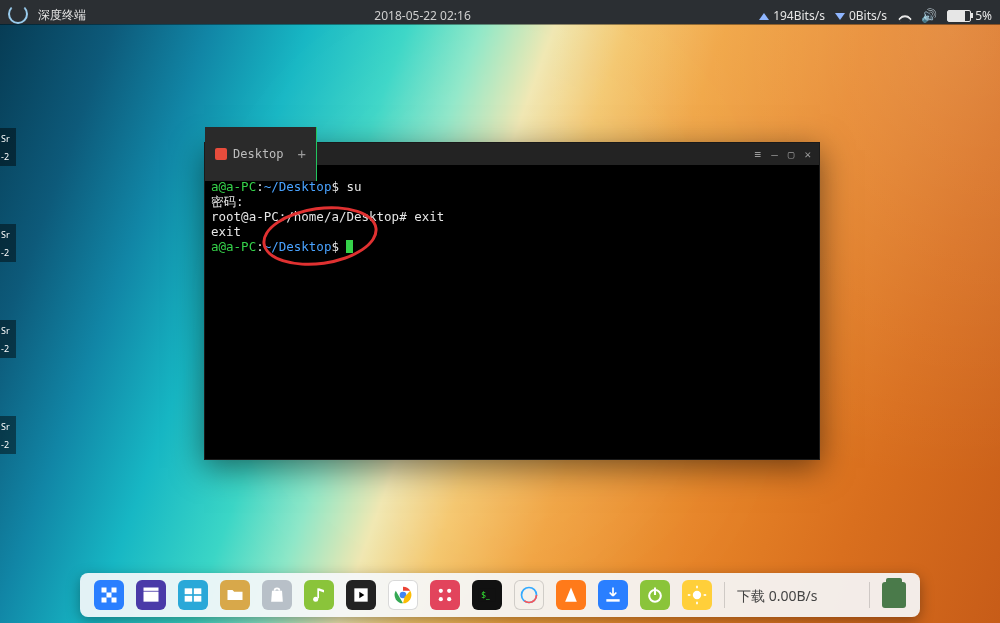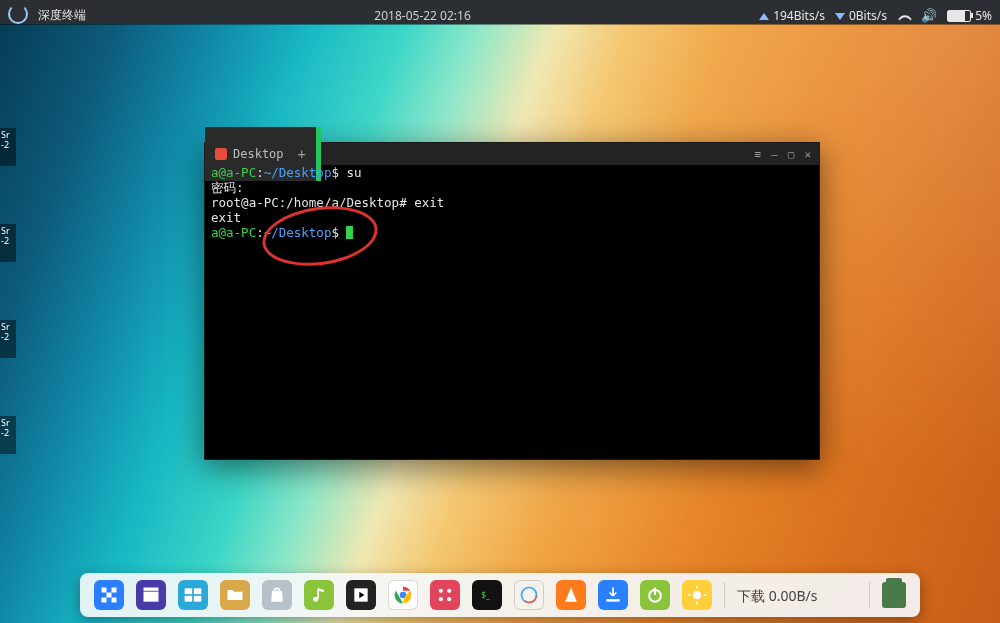--- a/index.html
+++ b/index.html
@@ -35,36 +35,36 @@
   .vol{display:inline-block;font-size:13px}
   .batt{display:inline-block;width:22px;height:10px;border:1px solid #e6e6e6;border-radius:2px;position:relative}
   .batt::after{content:"";position:absolute;right:-3px;top:2px;width:2px;height:5px;background:#e6e6e6}
   .batt i{display:block;height:100%;width:75%;background:#e6e6e6}
   
   .dicon{position:absolute;left:26px;top:30px;width:62px;text-align:center;color:#fff;font-size:11px;text-shadow:0 1px 2px rgba(0,0,0,.8)}
   .dicon .folder{width:40px;height:30px;margin:0 auto 4px;background:#4a90d9;border-radius:3px;position:relative;box-shadow:0 1px 3px rgba(0,0,0,.5)}
   .dicon .folder::before{content:"";position:absolute;top:-5px;left:0;width:16px;height:6px;background:#4a90d9;border-radius:2px 2px 0 0}
   .dicon .folder::after{content:"";position:absolute;right:2px;bottom:2px;width:10px;height:10px;background:#fff;border-radius:2px}
   
-  .thumb{position:absolute;left:0;width:14px;height:34px;background:rgba(0,0,0,.45);color:#fff;font-size:9px;line-height:10px;padding:2px 1px;overflow:hidden}
+  .thumb{position:absolute;left:0;width:14px;height:34px;background:rgba(0,0,0,.45);color:#fff;font-size:9px;line-height:18px;padding:2px 1px;overflow:hidden}
   
   #term{
     position:absolute;left:204px;top:142px;width:614px;height:316px;
     background:#000;border:1px solid #1a1a1a;box-shadow:0 8px 30px rgba(0,0,0,.5);
     font-family:"DejaVu Sans Mono",Menlo,Consolas,monospace;color:#ddd;
   }
   #term .titlebar{
     height:22px;background:#232323;display:flex;align-items:center;font-size:12px;color:#bdbdbd;
   }
-  #term .tab{display:flex;align-items:center;gap:6px;height:22px;padding:16px 10px;background:#2a2a2a;border-right:5px solid #22c55e}
+  #term .tab{display:flex;align-items:center;gap:6px;height:22px;padding:16px 10px;background:#2a2a2a;border-right:1px solid #22c55e}
   #term .tab .badge{width:12px;height:12px;background:#e74c3c;border-radius:2px;display:inline-block}
   #term .tab .add{margin-left:8px;color:#9a9a9a;font-size:14px;cursor:default}
   #term .winbtns{margin-left:auto;display:flex;gap:10px;padding-right:8px;color:#9a9a9a;font-size:11px}
   #term .winbtns span{cursor:default}
-  #term .body{padding:0 6px;font-size:12.5px;line-height:15px;white-space:pre}
+  #term .body{padding:14px 6px;font-size:12.5px;line-height:15px;white-space:pre}
   .g{color:#35d24a}.b{color:#4aa3ff}.r{color:#e5e5e5}.w{color:#e6e6e6}
   .cursor{display:inline-block;width:7px;height:13px;background:#35d24a;vertical-align:-2px}
   .anno{position:absolute;left:57px;top:64px;width:110px;height:52px;border:3px solid #e03131;border-radius:50%;transform:rotate(-8deg);pointer-events:none}
   
   #dock{
     position:absolute;left:80px;right:80px;bottom:6px;height:44px;
     background:rgba(245,247,250,.92);border-radius:8px;
     box-shadow:0 4px 14px rgba(0,0,0,.35);
     display:flex;align-items:center;gap:12px;padding:0 14px;
   }

